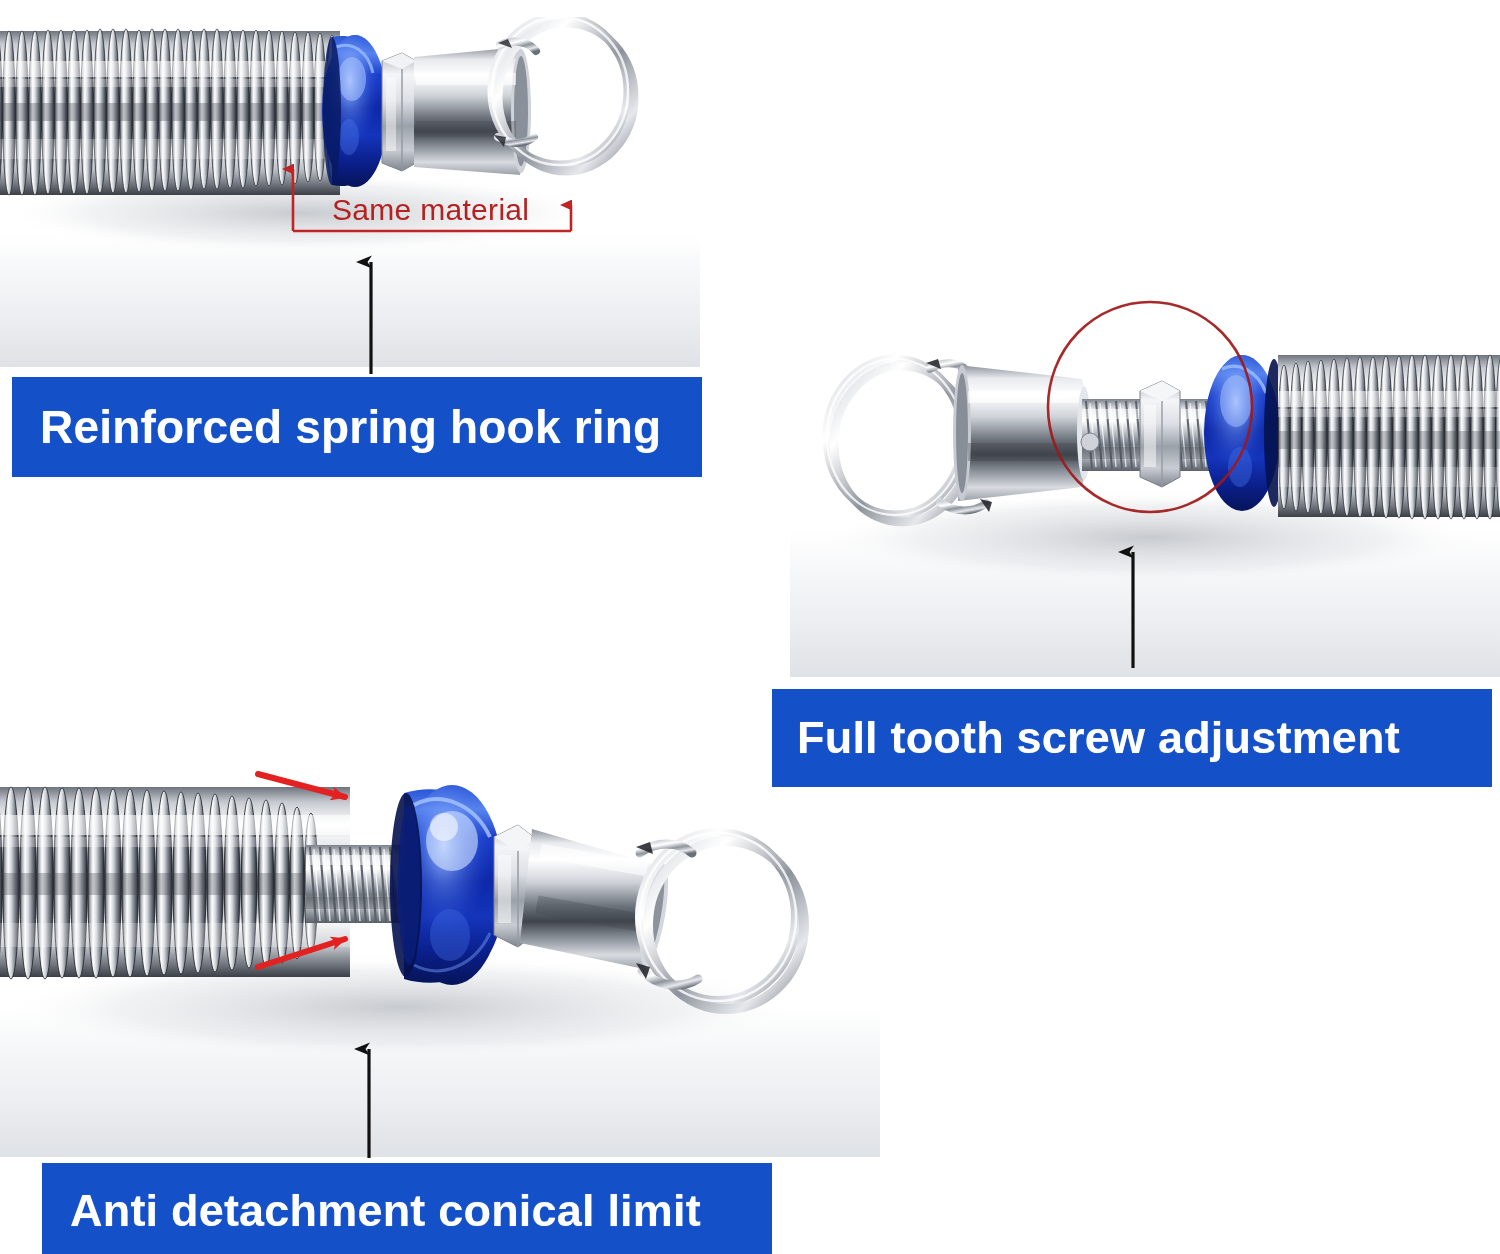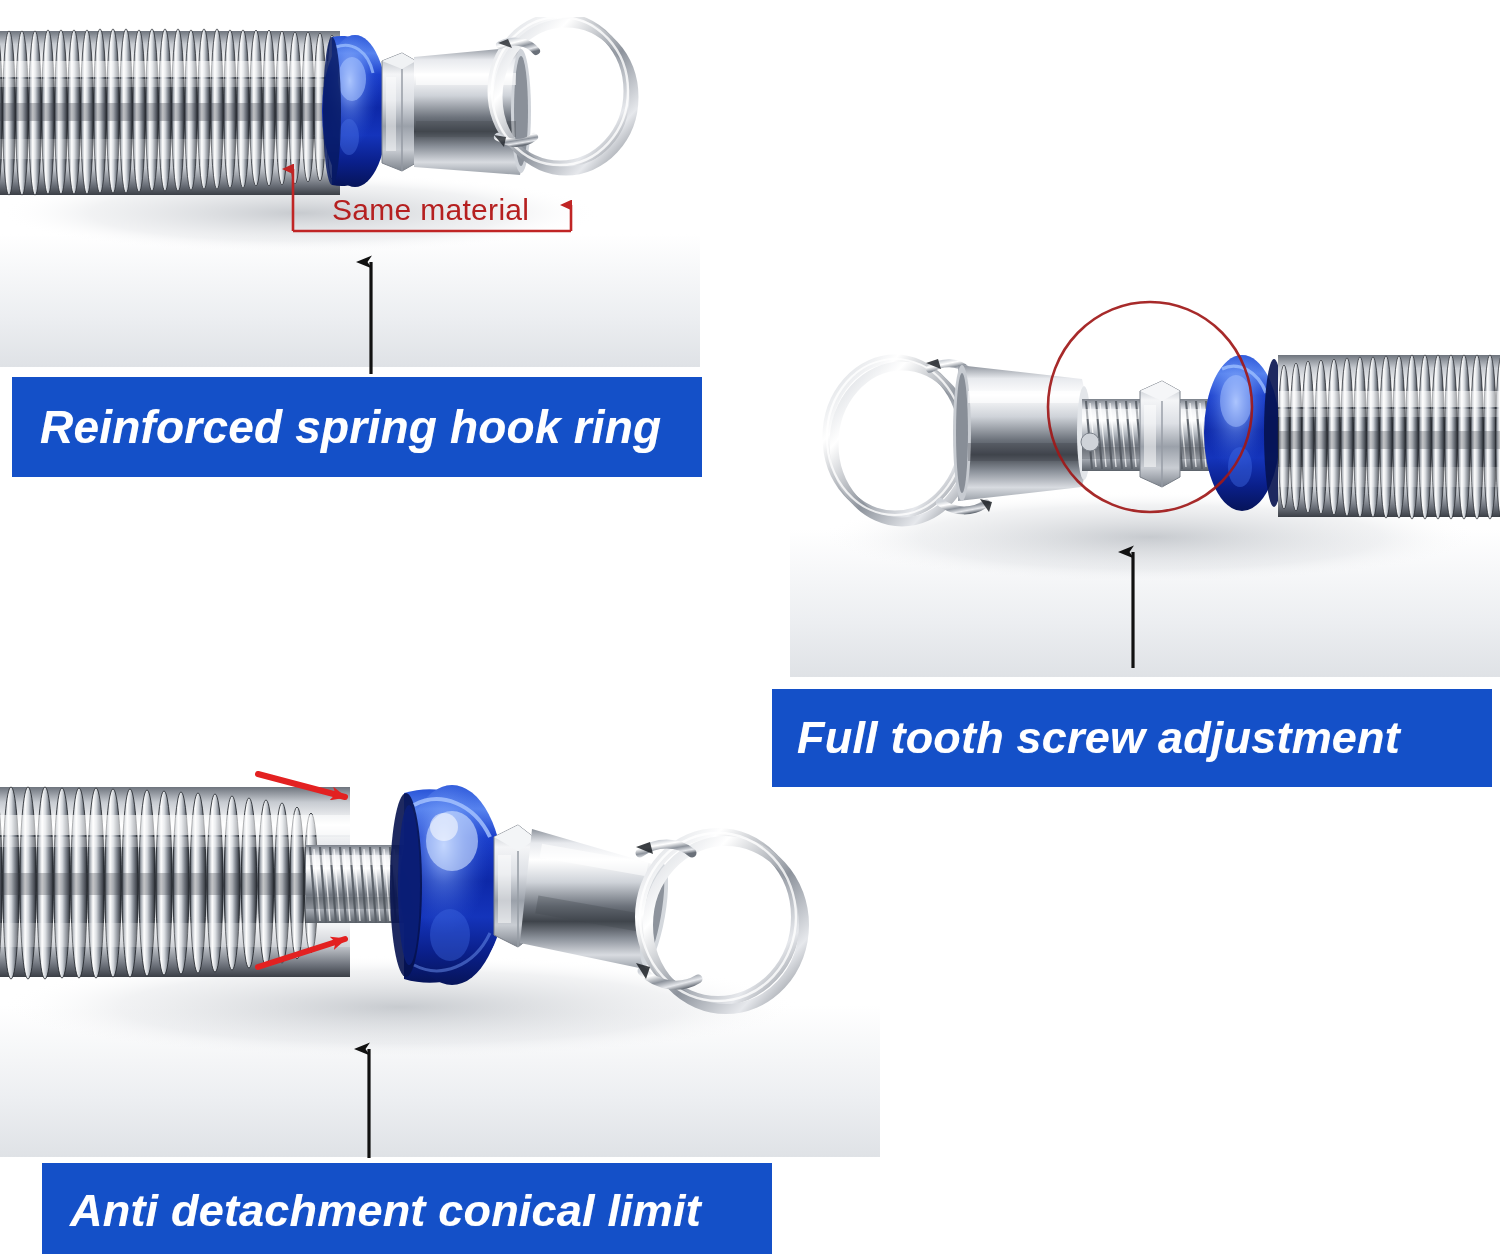--- a/index.html
+++ b/index.html
@@ -11,21 +11,20 @@
   }
   .stage{position:absolute;left:0;top:17px;width:1280px;height:1254px;}
 
   
   .banner{
     position:absolute;
     background:#1450c8;
     display:flex;align-items:center;
     box-sizing:border-box;
     padding:0 28px;
-    font-style:italic;
   }
   .banner span{
     color:#ffffff;
     font-weight:700;
     letter-spacing:.2px;
     white-space:nowrap;
     text-shadow:0 0 1px rgba(255,255,255,.35);
   }
   #banner-1{left:12px;  top:360px;  width:690px; height:100px;}
   #banner-1 span{font-size:46px;}

